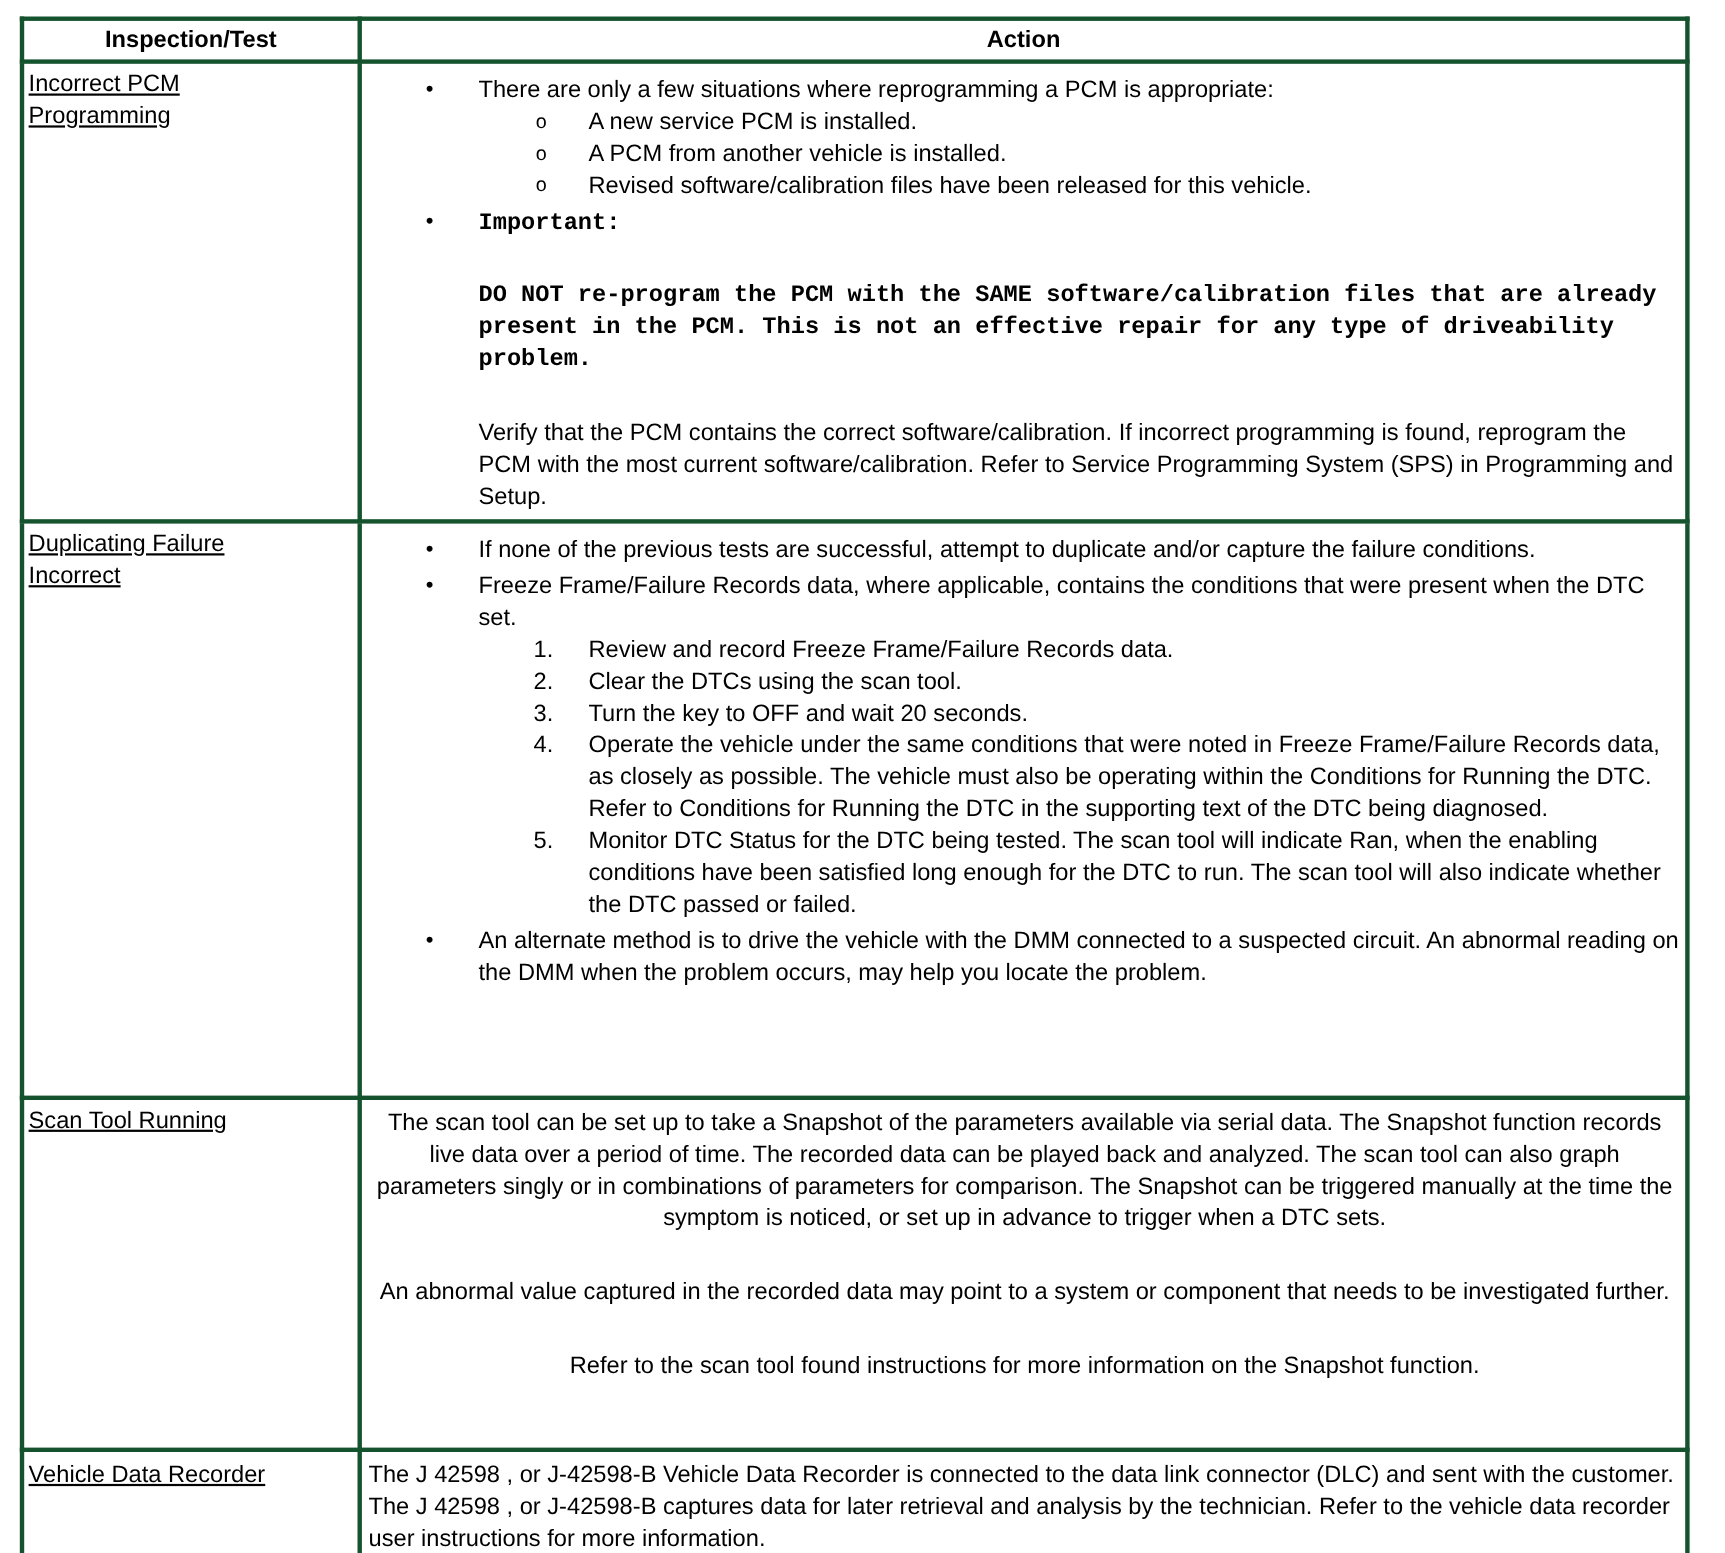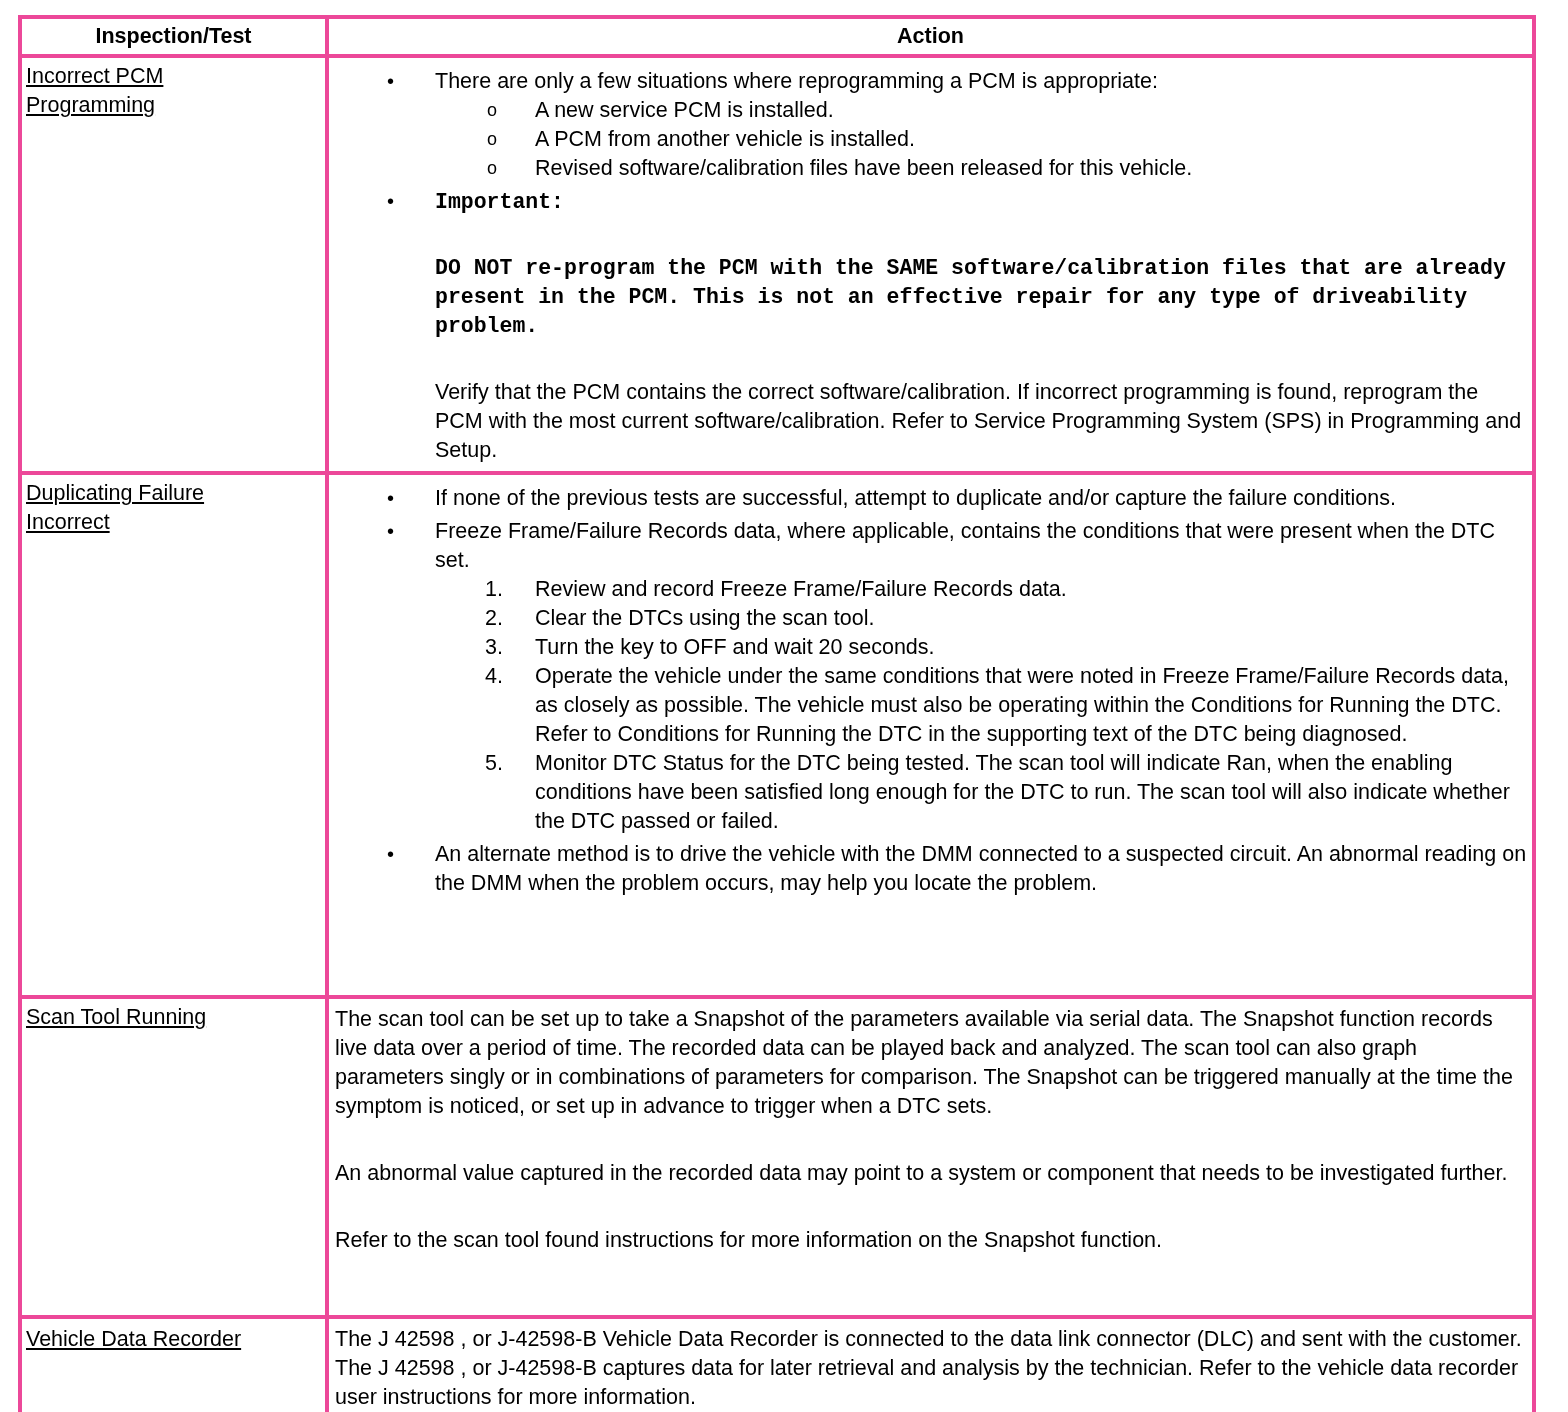--- a/index.html
+++ b/index.html
@@ -5,21 +5,21 @@
   html, body { margin: 0; padding: 0; background: #ffffff; }
   body {
     width: 1568px; height: 1412px; position: relative; overflow: hidden;
     font-family: "Liberation Sans", sans-serif; color: #000;
   }
   .doc-table {
     position: absolute; left: 18px; top: 15px; width: 1514px;
     border-collapse: collapse; table-layout: fixed;
   }
   .doc-table td, .doc-table th {
-    border: 4px solid #ec4899; vertical-align: top; padding: 0;
+    border: 4px solid #14532d; vertical-align: top; padding: 0;
     font-size: 21.5px; line-height: 29px; font-weight: normal;
   }
   .doc-table th {
     font-weight: bold; text-align: center; height: 35px; line-height: 35px;
   }
   col.c1 { width: 307px; }
   col.c2 { width: 1207px; }
   .label-cell { padding: 4px 4px 0 4px !important; text-decoration: underline; }
   .action-cell { padding: 4px 4px 6px 4px !important; }
   .row-pcm { height: 386px; }
@@ -137,21 +137,21 @@
             <span>An alternate method is to drive the vehicle with the DMM connected to a suspected circuit. An abnormal reading on the DMM when the problem occurs, may help you locate the problem.</span>
           </li>
         </ul>
       </td>
     </tr>
 
     <tr class="row-scan">
       <td class="label-cell">
         <div>Scan Tool Running</div>
       </td>
-      <td class="action-cell" style="padding-top:6px !important;">
+      <td class="action-cell" style="padding-top:6px !important;text-align:center;">
         <p class="plain-para">The scan tool can be set up to take a Snapshot of the parameters available via serial data. The Snapshot function records live data over a period of time. The recorded data can be played back and analyzed. The scan tool can also graph parameters singly or in combinations of parameters for comparison. The Snapshot can be triggered manually at the time the symptom is noticed, or set up in advance to trigger when a DTC sets.</p>
         <div class="spacer" style="height:38px;"></div>
         <p class="plain-para">An abnormal value captured in the recorded data may point to a system or component that needs to be investigated further.</p>
         <div class="spacer" style="height:38px;"></div>
         <p class="plain-para">Refer to the scan tool found instructions for more information on the Snapshot function.</p>
       </td>
     </tr>
 
     <tr class="row-vdr">
       <td class="label-cell" style="padding-top:6px !important;">

